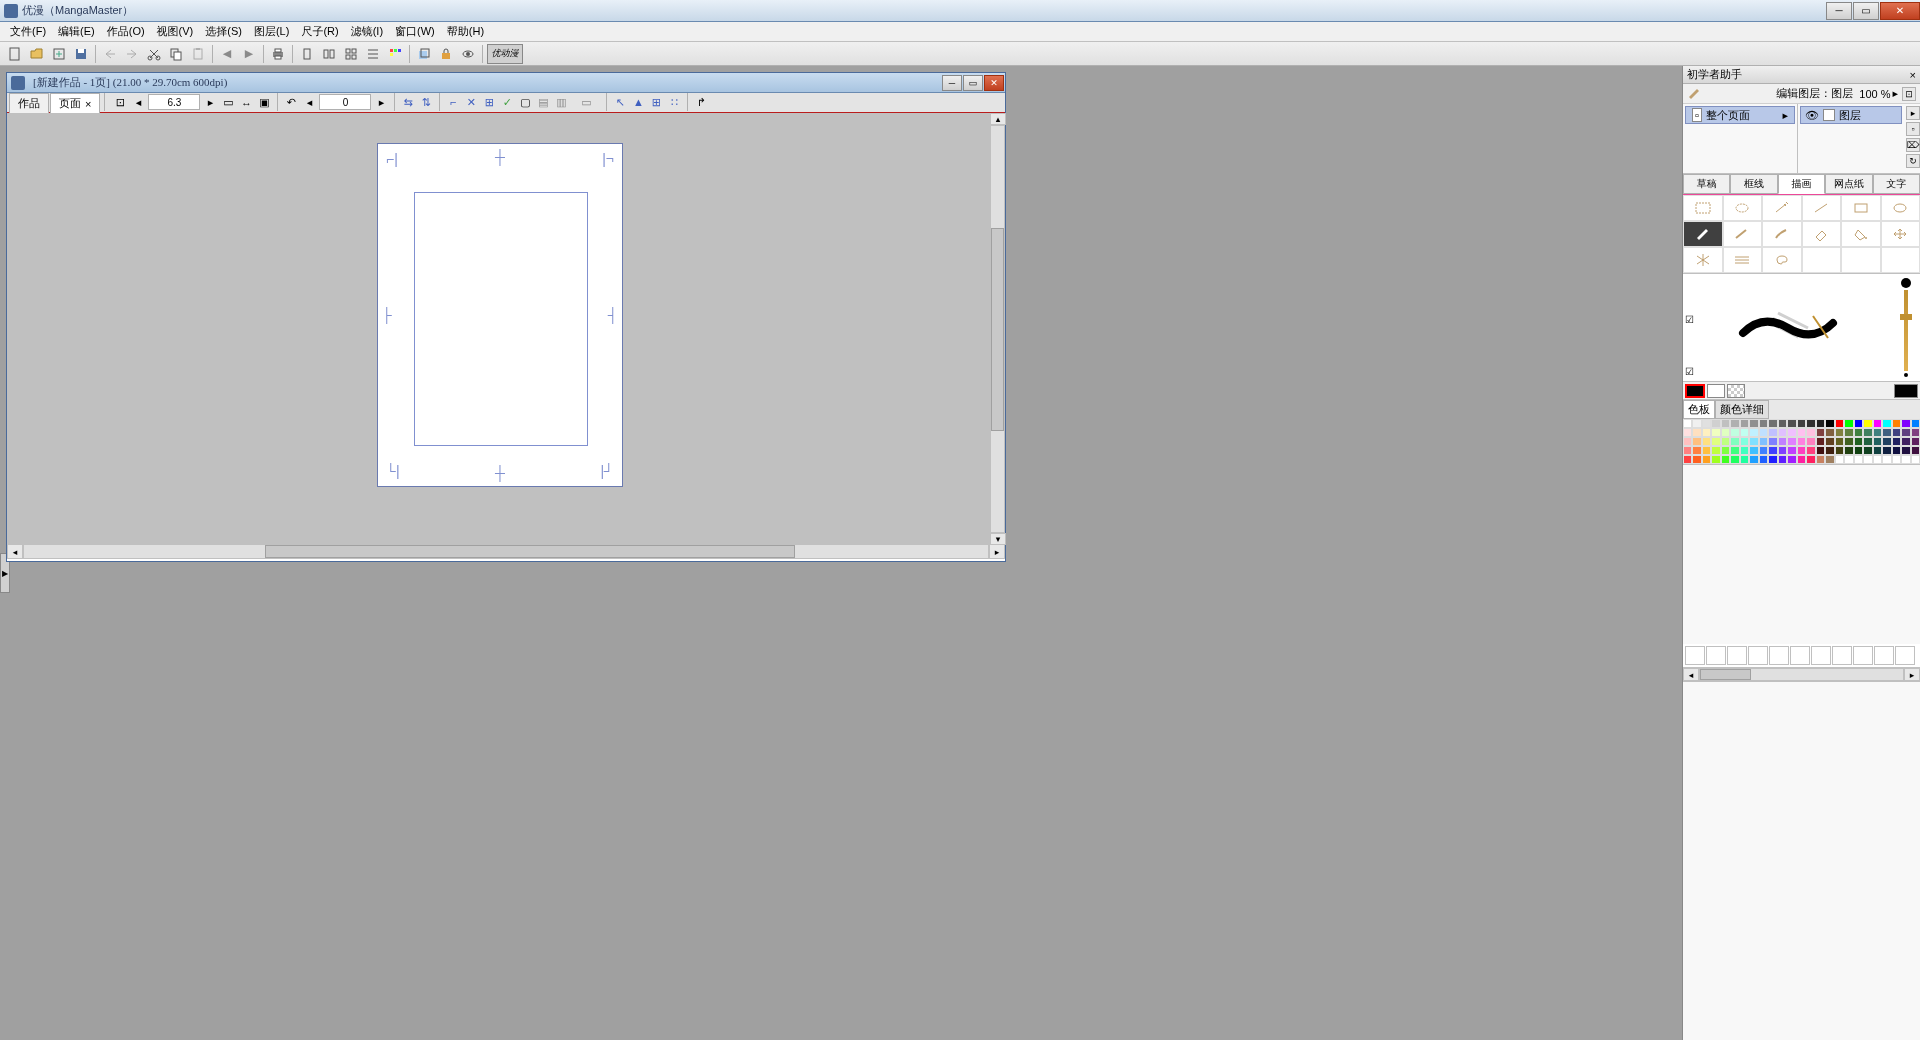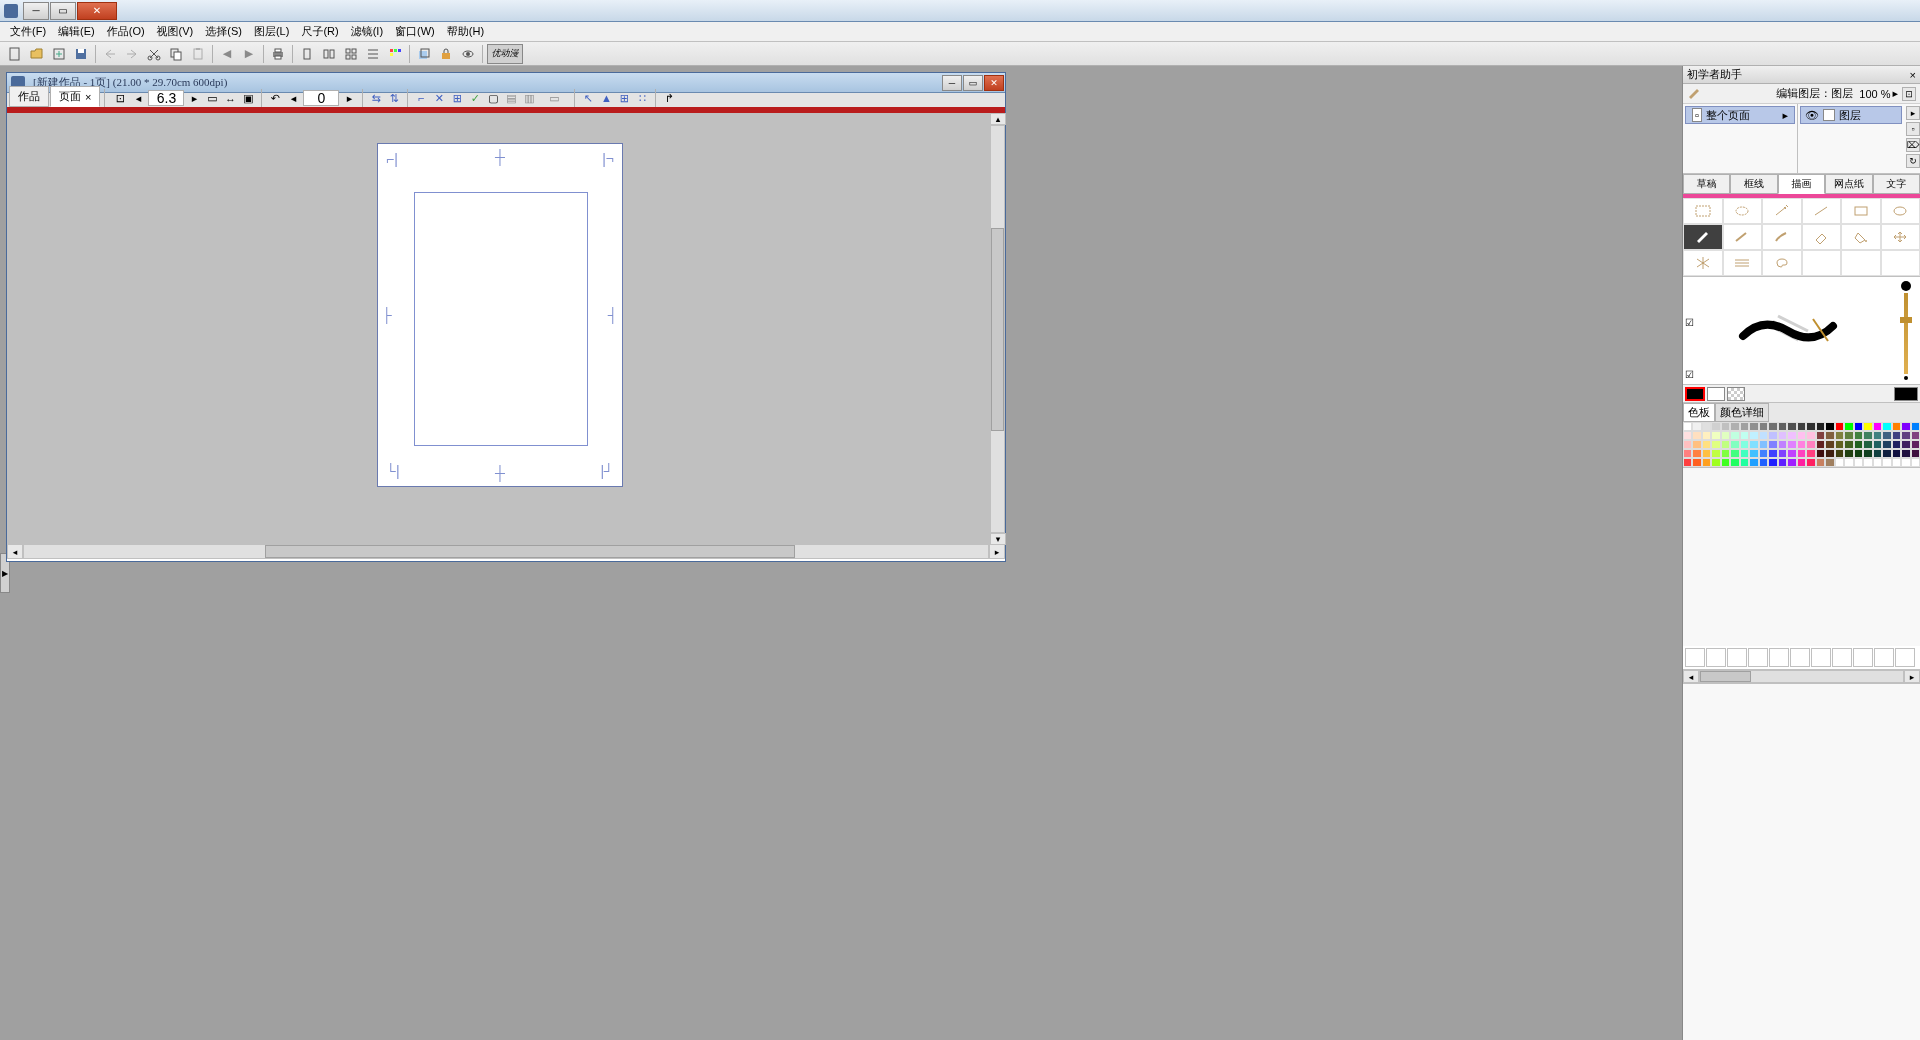--- a/index.html
+++ b/index.html
@@ -29,26 +29,26 @@
 .side-panel { width: 238px; background: #e8e8e8; border-left: 1px solid #888; display: flex; flex-direction: column; }
 
 
 .doc-window { width: 1000px; height: 490px; background: #fff; border: 1px solid #4a6a9a; position: relative; }
 .doc-titlebar { height: 20px; background: linear-gradient(#c8dcf0,#a8c4e0); display: flex; align-items: center; border-bottom: 1px solid #6a8ab0; }
 .doc-titlebar-text { flex: 1; color: #2a3a5a; padding: 0 4px; font-size: 11px; font-family: Liberation Serif, serif; }
 .doc-controls { display: flex; }
 .doc-btn { width: 20px; height: 16px; border: 1px solid #888; background: linear-gradient(#f0f0f0,#d0d0d0); display: flex; align-items: center; justify-content: center; font-size: 9px; margin-right: 1px; }
 .doc-close { background: linear-gradient(#e07050,#c04020); color: white; border-color:#a03010; }
 
-.doc-tabs { height: 20px; background: #e4e4e4; display: flex; align-items: flex-end; border-bottom: 6px solid #b91c1c; padding: 0 2px; }
+.doc-tabs { height: 20px; background: #e4e4e4; display: flex; align-items: flex-start; border-bottom: 1px solid #b91c1c; padding: 0 2px; }
 .doc-tab { padding: 2px 8px; border: 1px solid #b0b0b0; background: #f0f0f0; margin-right: 1px; font-size: 10px; display:flex; align-items:center; gap:4px;}
 .doc-tab.active { background: #fff; border-bottom-color: #fff; }
 .doc-toolbar-small { display: flex; align-items: center; gap: 2px; padding: 0 4px; }
 .small-btn { width: 16px; height: 16px; display:flex; align-items:center; justify-content:center; border: 1px solid transparent; }
-.zoom-input { width: 36px; height: 16px; border: 1px solid #b0b0b0; font-size: 14px; text-align: center; }
+.zoom-input { width: 52px; height: 16px; border: 1px solid #b0b0b0; font-size: 10px; text-align: center; }
 
 .canvas-area { height: calc(100% - 58px); background: #c0c0c0; overflow: auto; position: relative; padding: 30px 0 0 370px; }
 .page-canvas { width: 246px; height: 344px; background: #fff; border: 1px solid #6a7ab0; position: relative; }
 .page-inner { position: absolute; left: 36px; top: 48px; width: 174px; height: 254px; border: 1px solid #8090d0; }
 .crop-mark { position: absolute; color: #8090d0; font-size: 14px; line-height: 1; }
 .scrollbar-h { height: 16px; background: #e8e8e8; border-top: 1px solid #c0c0c0; display:flex; }
 .sb-track { flex:1; background:#e0e0e0; border:1px solid #c0c0c0; position:relative;}
 .sb-thumb-h { position:absolute; left:25%; width:55%; height:100%; background:#c8c8c8; border:1px solid #a0a0a0;}
 .sb-btn { width: 16px; border:1px solid #c0c0c0; display:flex; align-items:center; justify-content:center; font-size:9px;}
 .scrollbar-v { position:absolute; right:0; top:40px; bottom:16px; width:16px; background:#e8e8e8; border-left:1px solid #c0c0c0; display:flex; flex-direction:column;}
@@ -61,21 +61,21 @@
 .panel-close { margin-left:auto; cursor:default; }
 .panel-row { height: 20px; display: flex; align-items: center; padding: 0 4px; border-bottom: 1px solid #d0d0d0; font-size: 10px; background:#f0f0f0;}
 .page-structure { background: #b8c8e8; padding: 2px 6px; border: 1px solid #8090c0; font-size: 10px; display:flex; align-items:center; height:18px; margin:2px; }
 .layer-row { display:flex; align-items:center; height:18px; margin: 2px 2px 2px 120px; background:#b8c8e8; border:1px solid #8090c0; padding:0 4px; font-size:10px; gap:4px;}
 .structure-area { height: 70px; background:#f8f8f8; border-bottom:1px solid #c0c0c0; display:flex; }
 .structure-left { width: 115px; border-right:1px solid #c0c0c0;}
 .structure-right { flex:1; }
 .panel-btns { width:16px; display:flex; flex-direction:column; gap:2px; padding:2px;}
 .tiny-btn { width:14px; height:14px; border:1px solid #b0b0b0; background:#e8e8e8; font-size:9px; display:flex; align-items:center; justify-content:center;}
 
-.category-tabs { display: flex; background:#e8e8e8; border-bottom:4px solid #ec4899; }
+.category-tabs { display: flex; background:#e8e8e8; border-bottom:1px solid #ec4899; }
 .cat-tab { flex:1; text-align:center; padding: 2px 0; border: 1px solid #b0b0b0; font-size: 10px; background:#f0f0f0; }
 .cat-tab.active { background:#fff; border-bottom-color:#fff;}
 
 .tool-grid { display: grid; grid-template-columns: repeat(6, 1fr); background:#fff; border-bottom:1px solid #c0c0c0;}
 .tool-cell { height: 26px; border: 1px solid #e0e0e0; display:flex; align-items:center; justify-content:center; color:#c0a070;}
 .tool-cell.dark { background:#404040; color:#fff; }
 
 .brush-panel { display:flex; height: 108px; border-bottom:1px solid #c0c0c0; background:#fff;}
 .brush-list { width: 84px; background:#fff; overflow:auto;}
 .brush-item { height: 18px; display:flex; align-items:center; justify-content:center; font-size:10px; border-bottom:1px solid #e0e0e0; }
@@ -101,20 +101,21 @@
 .mini-track { flex:1; background:#e0e0e0; border:1px solid #c0c0c0; position:relative;}
 .mini-thumb { position:absolute; left:0; width:25%; height:100%; background:#c8c8c8; border:1px solid #a0a0a0;}
 
 svg { display:block; }
 </style>
 </head>
 <body>
 
 <div class="titlebar">
   <div class="titlebar-icon"></div>
+  <div class="titlebar-text">优漫（MangaMaster）</div>
   <div class="win-controls">
     <div class="win-btn">─</div>
     <div class="win-btn">▭</div>
     <div class="win-btn win-close">✕</div>
   </div>
 </div>
 
 <div class="menubar">
   <div class="menu-item">文件(F)</div>
   <div class="menu-item">编辑(E)</div>

